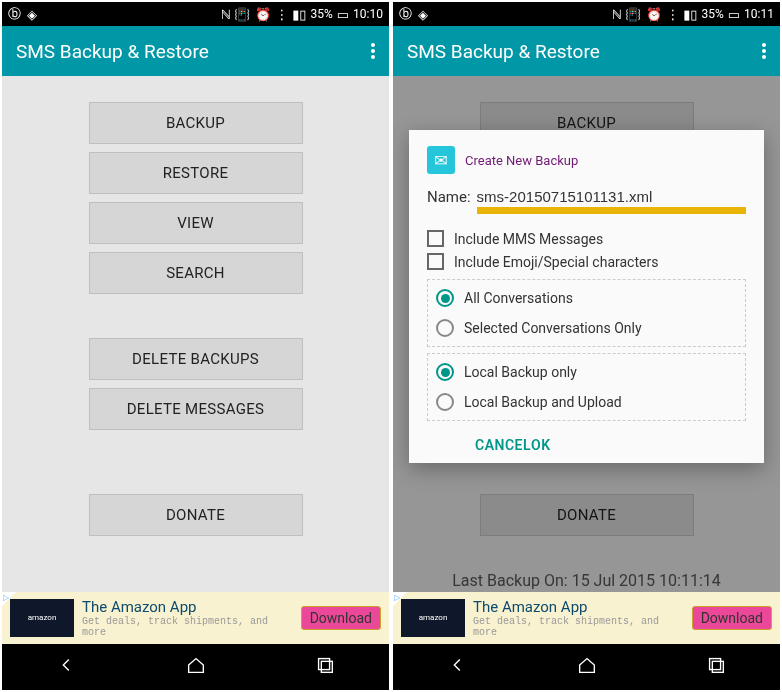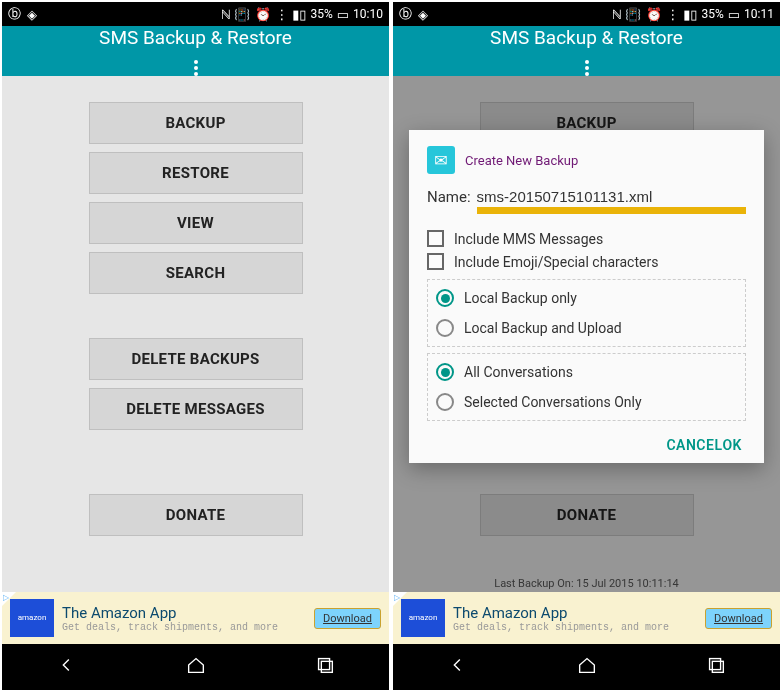--- a/index.html
+++ b/index.html
@@ -35,21 +35,20 @@
   .status-right { gap: 4px; }
   .appbar {
     height: 50px;
     background: #0097a7;
     color: #fff;
     display: flex;
     align-items: center;
     justify-content: space-between;
     padding: 0 14px;
     font-size: 19px;
-    flex-direction: column;
   }
   .overflow { font-size: 18px; letter-spacing: 0; line-height: 4px; display:flex; flex-direction:column; gap:2px;}
   .overflow span{width:4px;height:4px;background:#fff;border-radius:50%;}
   .content {
     flex: 1;
     display: flex;
     flex-direction: column;
     align-items: center;
     padding-top: 26px;
     gap: 8px;
@@ -57,21 +56,21 @@
   }
   .btn {
     width: 214px;
     height: 42px;
     background: #d6d6d6;
     border: 1px solid #bfbfbf;
     display: flex;
     align-items: center;
     justify-content: center;
     font-size: 15px;
-    font-weight: 700;
+    font-weight: 400;
     color: #222;
     letter-spacing: 0.3px;
   }
   .gap { height: 28px; }
   .gap2 { height: 48px; }
   .ad {
     position: absolute;
     bottom: 46px;
     left: 0; right: 0;
     height: 52px;
@@ -81,30 +80,30 @@
     padding: 4px 8px;
     gap: 8px;
     border-top-left-radius: 3px;
   }
   .ad-corner{
     position:absolute; top:0; left:0; width:0;height:0;
     border-top:14px solid #fff; border-right:14px solid transparent;
   }
   .ad-play{position:absolute;top:1px;left:1px;font-size:8px;color:#6ab7f5;}
   .ad-logo {
-    width: 44px; height: 38px; background: #1d4ed8;
+    width: 64px; height: 38px; background: #0f172a;
     display:flex;align-items:center;justify-content:center;
     color:#fff;font-size:8px;text-align:center;line-height:1;
   }
   .ad-text { flex:1; }
   .ad-title { color: #0c4a6e; font-size: 15px; }
   .ad-sub { color: #999; font-size: 10px; font-family: Liberation Mono, monospace; }
   .ad-dl {
-    background:#7dd3fc;border:1px solid #caa22f;border-radius:3px;
-    font-size:11px;padding:3px 8px;color:#333;text-decoration:underline;
+    background:#ec4899;border:1px solid #caa22f;border-radius:3px;
+    font-size:14px;padding:3px 8px;color:#333;
   }
   .navbar {
     position: absolute;
     bottom: 0; left: 0; right: 0;
     height: 46px;
     background: #000;
     display: flex;
     align-items: center;
     justify-content: space-around;
     color: #fff;
@@ -112,21 +111,21 @@
   .nav-icon svg { width:22px; height:22px; stroke:#fff; fill:none; stroke-width:1.5; }
   
   .scrim {
     position: absolute;
     top: 74px; bottom:46px; left:0; right:0;
     background: rgba(0,0,0,0.35);
   }
   .dimmed .content { filter: none; }
   .backtext{
     position:absolute; bottom:100px; width:100%; text-align:center;
-    font-size:11px; color:#555;
+    font-size:16px; color:#555;
   }
   .dialog {
     position: absolute;
     top: 128px;
     left: 16px; right: 16px;
     background: #fafafa;
     padding: 16px 18px 10px 18px;
     box-shadow: 0 6px 20px rgba(0,0,0,0.3);
   }
   .dialog-header { display:flex; align-items:center; gap:10px; margin-bottom:12px;}
@@ -140,21 +139,21 @@
     flex:1; border:none; border-bottom:7px solid #eab308;
     background:transparent; font-size:15px; padding:2px 0; color:#333;
   }
   .options { margin-top:12px; display:flex; flex-direction:column; gap:0; }
   .opt { display:flex; align-items:center; gap:10px; font-size:14px; color:#333; padding:3px 0;}
   .cb { width:17px;height:17px;border:2px solid #666; }
   .rb { width:18px;height:18px;border:2px solid #888;border-radius:50%;display:flex;align-items:center;justify-content:center;}
   .rb.sel { border-color:#009688; }
   .rb.sel::after{content:"";width:9px;height:9px;background:#009688;border-radius:50%;}
   .group { border:1px dashed #ccc; padding:6px 8px; margin-top:6px; display:flex;flex-direction:column;gap:6px;}
-  .dialog-actions { display:flex; justify-content:flex-end; margin-top:16px; padding:0 4px;}
+  .dialog-actions { display:flex; justify-content:flex-start; margin-top:16px; padding:0 4px;margin-left:44px;}
   .dlg-btn { color:#009688; font-weight:600; font-size:14px; letter-spacing:0.5px;}
   .sicon{font-size:13px;}
 </style>
 </head>
 <body>
 
 <div class="phone">
   <div class="statusbar">
     <div class="status-left">
       <span class="sicon">ⓑ</span>
@@ -267,35 +266,35 @@
         <div class="cb"></div>
         <span>Include MMS Messages</span>
       </div>
       <div class="opt">
         <div class="cb"></div>
         <span>Include Emoji/Special characters</span>
       </div>
       <div class="group">
         <div class="opt">
           <div class="rb sel"></div>
+          <span>All Conversations</span>
+        </div>
+        <div class="opt">
+          <div class="rb"></div>
+          <span>Selected Conversations Only</span>
+        </div>
+      </div>
+      <div class="group">
+        <div class="opt">
+          <div class="rb sel"></div>
           <span>Local Backup only</span>
         </div>
         <div class="opt">
           <div class="rb"></div>
           <span>Local Backup and Upload</span>
-        </div>
-      </div>
-      <div class="group">
-        <div class="opt">
-          <div class="rb sel"></div>
-          <span>All Conversations</span>
-        </div>
-        <div class="opt">
-          <div class="rb"></div>
-          <span>Selected Conversations Only</span>
         </div>
       </div>
     </div>
     <div class="dialog-actions">
       <div class="dlg-btn">CANCEL</div>
       <div class="dlg-btn">OK</div>
     </div>
   </div>
 
   <div class="ad">

